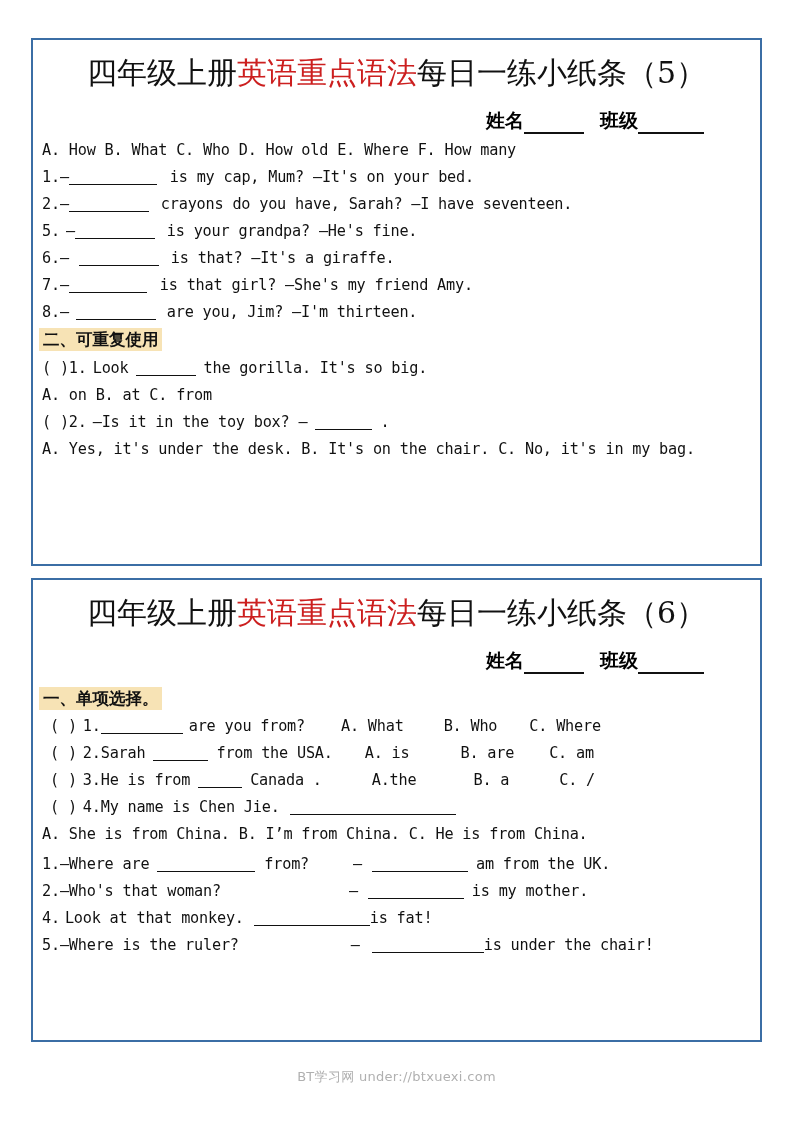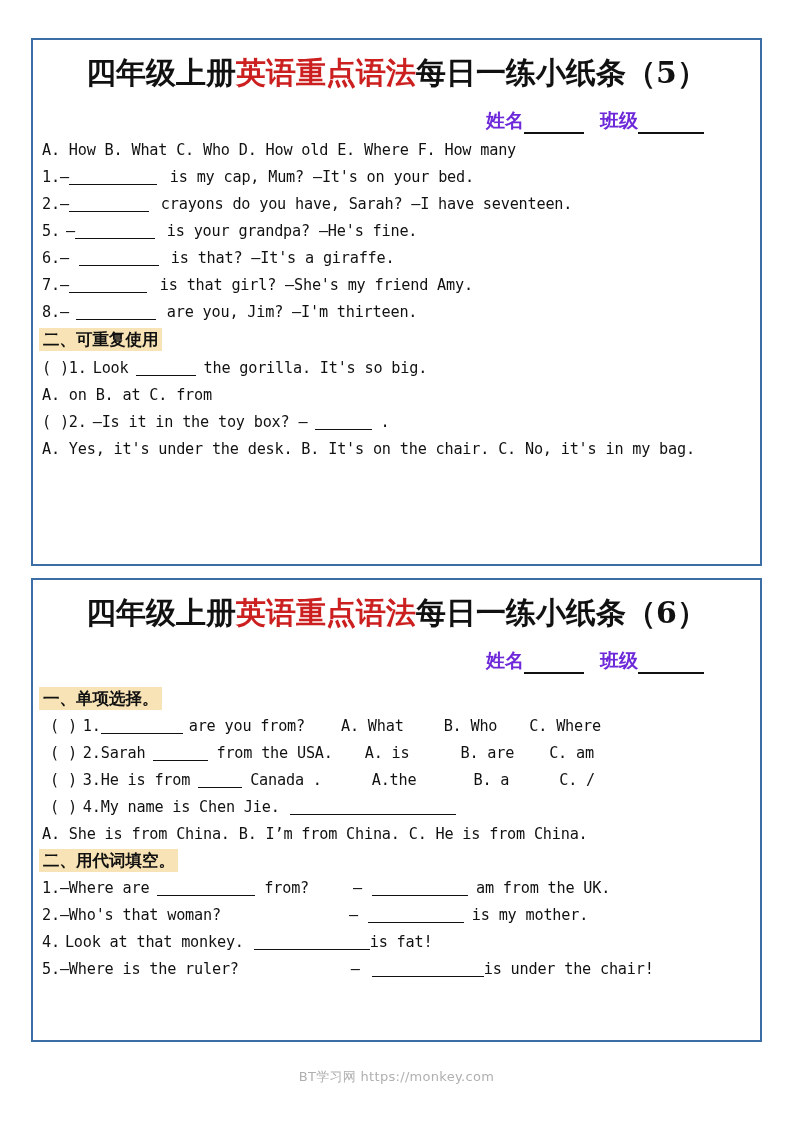--- a/index.html
+++ b/index.html
@@ -33,42 +33,42 @@
   }
   #card-5 { top: 38px;  height: 528px; }
   #card-6 { top: 578px; height: 464px; }
 
   
   .title-row {
     text-align: center;
     margin-top: 13px;
     white-space: nowrap;
     font-family: "DejaVu Serif", "Liberation Serif", serif;
-    font-weight: bold;
+    font-weight: normal;
     font-size: 30px;
     letter-spacing: 0px;
     color: #111111;
   }
   .title-row .red {
     color: #cc1f1f;
   }
   .title-row .seq {
     color: #111111;
   }
 
   
   .nameclass-row {
     margin-top: 14px;
     padding-right: 56px;
     text-align: right;
     white-space: nowrap;
     font-family: "DejaVu Serif", "Liberation Serif", serif;
     font-weight: bold;
     font-size: 19px;
-    color: #6d28d9;
+    color: #000000;
   }
   .nameclass-row .fld {
     display: inline-block;
     border-bottom: 2px solid #111111;
     vertical-align: bottom;
     height: 17px;
   }
   .nameclass-row .fld.w1 { width: 60px; margin-right: 16px; }
   .nameclass-row .fld.w2 { width: 66px; }
 
@@ -214,38 +214,35 @@
     <div class="line">
       <span class="sp" style="width:8px;"></span><span class="brk">(    )</span><span class="sp" style="width:6px;"></span><span>3.</span><span>He is from</span><span class="sp" style="width:8px;"></span><span class="blank" style="width:44px;"></span><span class="sp" style="width:8px;"></span><span>Canada .</span><span class="sp" style="width:50px;"></span><span>A.the</span><span class="sp" style="width:57px;"></span><span>B.  a</span><span class="sp" style="width:50px;"></span><span>C.  /</span>
     </div>
 
     <div class="line">
       <span class="sp" style="width:8px;"></span><span class="brk">(    )</span><span class="sp" style="width:6px;"></span><span>4.</span><span>My name is Chen Jie.</span><span class="sp" style="width:10px;"></span><span class="blank" style="width:166px;"></span>
     </div>
 
     <div class="line">A. She is from China.    B.  I’m from China.     C.  He is from China.</div>
 
-    <div class="sec-head-wrap" style="margin-top:1px;">
-      <span class="sec-head">二、用代词填空。</span>
-    </div>
 
     <div class="line" style="margin-top:3px;">
       <span>1.</span><span>—Where are</span><span class="sp" style="width:8px;"></span><span class="blank" style="width:98px;"></span><span class="sp" style="width:9px;"></span><span>from?</span><span class="sp" style="width:44px;"></span><span>—</span><span class="sp" style="width:10px;"></span><span class="blank" style="width:96px;"></span><span class="sp" style="width:8px;"></span><span>am from the UK.</span>
     </div>
 
     <div class="line">
       <span>2.</span><span>—Who's that woman?</span><span class="sp" style="width:128px;"></span><span>—</span><span class="sp" style="width:10px;"></span><span class="blank" style="width:96px;"></span><span class="sp" style="width:8px;"></span><span>is my mother.</span>
     </div>
 
 
     <div class="line">
       <span>4.</span><span class="sp" style="width:5px;"></span><span>Look at that monkey.</span><span class="sp" style="width:10px;"></span><span class="blank" style="width:116px;"></span><span>is fat!</span>
     </div>
 
     <div class="line">
       <span>5.</span><span>—Where is the ruler?</span><span class="sp" style="width:112px;"></span><span>—</span><span class="sp" style="width:12px;"></span><span class="blank" style="width:112px;"></span><span>is under the chair!</span>
     </div>
 
   </div>
 
-  <div class="footer">BT学习网 https://monkey.com</div>
+  <div class="footer">BT学习网 under://btxuexi.com</div>
 
 </div>
 
 </body></html>

